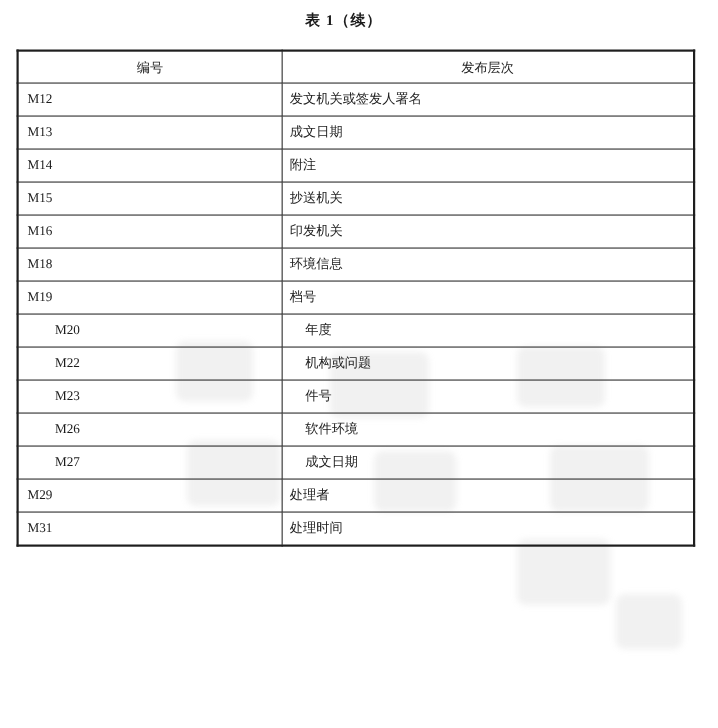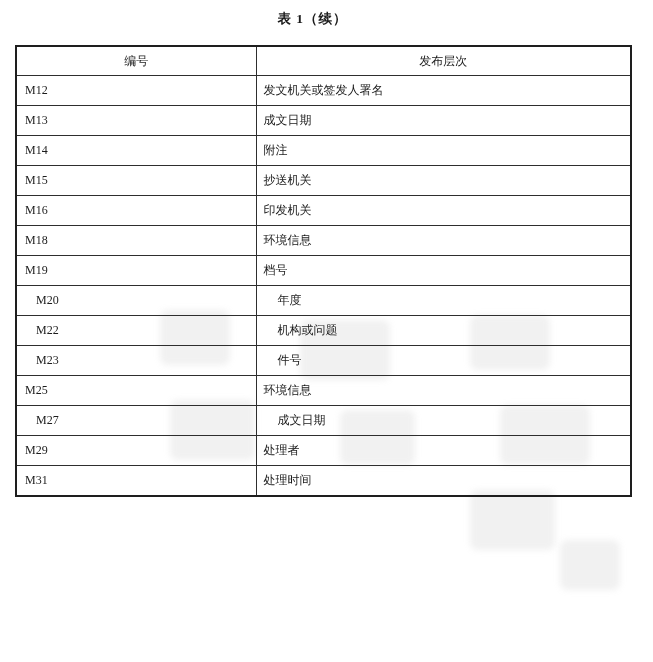--- a/index.html
+++ b/index.html
@@ -69,21 +69,21 @@
     text-align: center;
     vertical-align: middle;
     padding: 0 4px;
   }
   .meta-table td {
     height: 27px;
     vertical-align: middle;
   }
   .meta-table td.col-id { padding-left: 8px; }
   .meta-table td.col-el { padding-left: 7px; }
-  .meta-table td.col-id.indent { padding-left: 19px; }
+  .meta-table td.col-id.indent { padding-left: 33px; }
   .meta-table td.col-el.indent { padding-left: 21px; }
 </style>
 </head>
 <body>
 
 <div class="page">
 
   <div class="watermark-layer">
     <div class="wm-blob" style="left:160px; top:310px; width:70px; height:55px;"></div>
     <div class="wm-blob" style="left:300px; top:320px; width:90px; height:60px;"></div>
@@ -143,22 +143,22 @@
         </tr>
         <tr>
           <td class="col-id indent">M22</td>
           <td class="col-el indent">机构或问题</td>
         </tr>
         <tr>
           <td class="col-id indent">M23</td>
           <td class="col-el indent">件号</td>
         </tr>
         <tr>
-          <td class="col-id">M25</td>
-          <td class="col-el">环境信息</td>
+          <td class="col-id indent">M26</td>
+          <td class="col-el indent">软件环境</td>
         </tr>
         <tr>
           <td class="col-id indent">M27</td>
           <td class="col-el indent">成文日期</td>
         </tr>
         <tr>
           <td class="col-id">M29</td>
           <td class="col-el">处理者</td>
         </tr>
         <tr>

